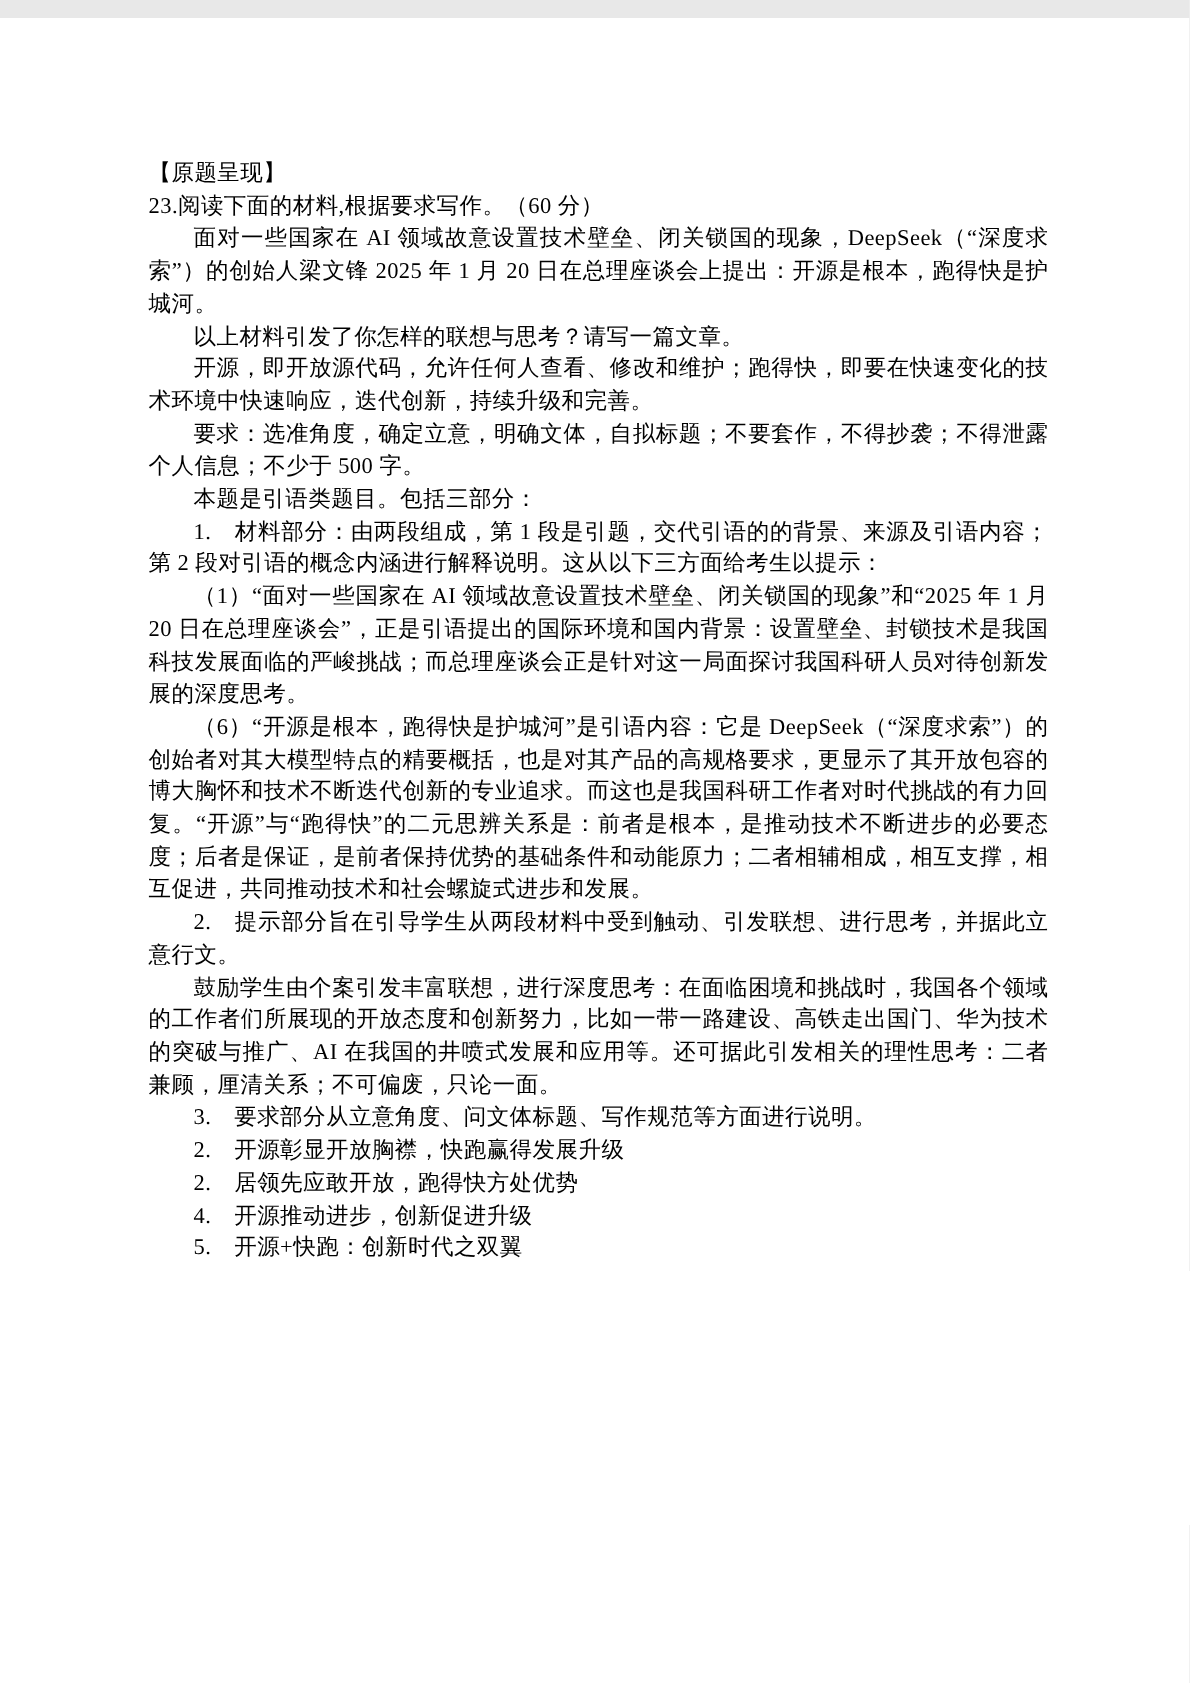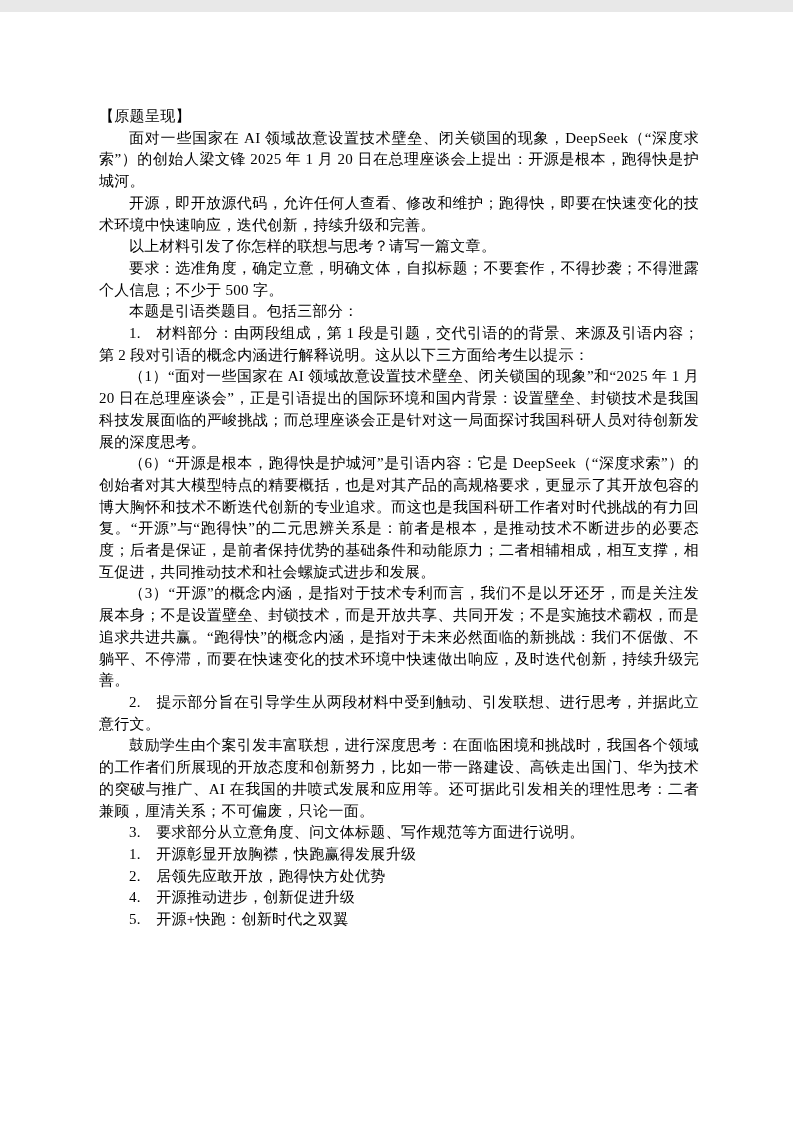--- a/index.html
+++ b/index.html
@@ -28,30 +28,30 @@
   .plain   { text-indent: 0; }
   .para    { text-indent: 2em; }
   .item    { text-indent: 2em; text-align: left; }
 </style>
 </head>
 <body>
 
 <div class="page">
   <div class="doc">
     <p class="heading">【原题呈现】</p>
+    <p class="plain">23.阅读下面的材料,根据要求写作。（60 分）</p>
     <p class="para">面对一些国家在 AI 领域故意设置技术壁垒、闭关锁国的现象，DeepSeek（“深度求索”）的创始人梁文锋 2025 年 1 月 20 日在总理座谈会上提出：开源是根本，跑得快是护城河。</p>
+    <p class="para">以上材料引发了你怎样的联想与思考？请写一篇文章。</p>
     <p class="para">开源，即开放源代码，允许任何人查看、修改和维护；跑得快，即要在快速变化的技术环境中快速响应，迭代创新，持续升级和完善。</p>
-    <p class="para">以上材料引发了你怎样的联想与思考？请写一篇文章。</p>
     <p class="para">要求：选准角度，确定立意，明确文体，自拟标题；不要套作，不得抄袭；不得泄露个人信息；不少于 500 字。</p>
     <p class="para">本题是引语类题目。包括三部分：</p>
     <p class="para">1.　材料部分：由两段组成，第 1 段是引题，交代引语的的背景、来源及引语内容；第 2 段对引语的概念内涵进行解释说明。这从以下三方面给考生以提示：</p>
     <p class="para">（1）“面对一些国家在 AI 领域故意设置技术壁垒、闭关锁国的现象”和“2025 年 1 月 20 日在总理座谈会”，正是引语提出的国际环境和国内背景：设置壁垒、封锁技术是我国科技发展面临的严峻挑战；而总理座谈会正是针对这一局面探讨我国科研人员对待创新发展的深度思考。</p>
     <p class="para">（6）“开源是根本，跑得快是护城河”是引语内容：它是 DeepSeek（“深度求索”）的创始者对其大模型特点的精要概括，也是对其产品的高规格要求，更显示了其开放包容的博大胸怀和技术不断迭代创新的专业追求。而这也是我国科研工作者对时代挑战的有力回复。“开源”与“跑得快”的二元思辨关系是：前者是根本，是推动技术不断进步的必要态度；后者是保证，是前者保持优势的基础条件和动能原力；二者相辅相成，相互支撑，相互促进，共同推动技术和社会螺旋式进步和发展。</p>
-    <p class="para">（3）“开源”的概念内涵，是指对于技术专利而言，我们不是以牙还牙，而是关注发展本身；不是设置壁垒、封锁技术，而是开放共享、共同开发；不是实施技术霸权，而是追求共进共赢。“跑得快”的概念内涵，是指对于未来必然面临的新挑战：我们不倨傲、不躺平、不停滞，而要在快速变化的技术环境中快速做出响应，及时迭代创新，持续升级完善。</p>
     <p class="para">2.　提示部分旨在引导学生从两段材料中受到触动、引发联想、进行思考，并据此立意行文。</p>
     <p class="para">鼓励学生由个案引发丰富联想，进行深度思考：在面临困境和挑战时，我国各个领域的工作者们所展现的开放态度和创新努力，比如一带一路建设、高铁走出国门、华为技术的突破与推广、AI 在我国的井喷式发展和应用等。还可据此引发相关的理性思考：二者兼顾，厘清关系；不可偏废，只论一面。</p>
     <p class="para">3.　要求部分从立意角度、问文体标题、写作规范等方面进行说明。</p>
-    <p class="item">1.　开源彰显开放胸襟，快跑赢得发展升级</p>
+    <p class="item">2.　开源彰显开放胸襟，快跑赢得发展升级</p>
     <p class="item">2.　居领先应敢开放，跑得快方处优势</p>
     <p class="item">4.　开源推动进步，创新促进升级</p>
     <p class="item">5.　开源+快跑：创新时代之双翼</p>
   </div>
 </div>
 
 </body></html>

